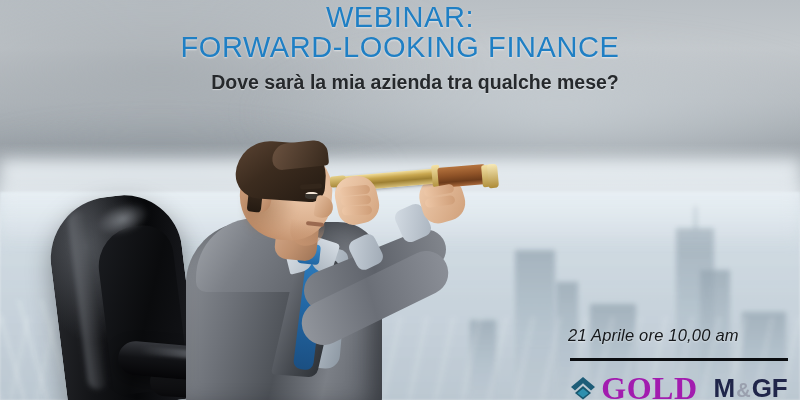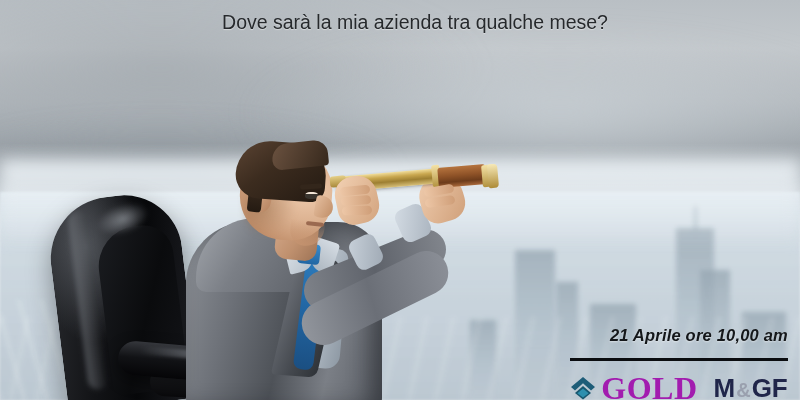--- a/index.html
+++ b/index.html
@@ -462,36 +462,36 @@
     letter-spacing: .6px;
     font-weight: 400;
     text-shadow: 0 1px 2px rgba(255,255,255,.55);
   }
   .headline .line2 { display: block; }
   .subhead {
     margin-top: 8px;
     color: #26292c;
     font-size: 19.5px;
     line-height: 1.30;
-    font-weight: 400;
+    font-weight: 700;
     text-shadow: 0 1px 1px rgba(255,255,255,.45);
     padding-left: 30px;
   }
   .subhead .l2 { display: block; }
 
   
   .date-line {
     position: absolute;
     right: 12px; top: 326px;
     width: 220px;
-    text-align: right;
+    text-align: left;
     color: #14171a;
     font-size: 16.5px;
     font-style: italic;
-    font-weight: 700;
+    font-weight: 400;
     letter-spacing: .2px;
     text-shadow: 0 1px 2px rgba(255,255,255,.5);
   }
   .rule {
     position: absolute;
     right: 12px; top: 358px;
     width: 218px; height: 3px;
     background: #0b0d10;
   }
   .logos {
@@ -604,20 +604,24 @@
 
     <div class="hand-near"></div>
     <div class="finger" style="left:340px; top:186px; transform:rotate(-6deg);"></div>
     <div class="finger" style="left:341px; top:196px; transform:rotate(-4deg);"></div>
     <div class="finger" style="left:342px; top:206px; transform:rotate(-2deg);"></div>
     <div class="finger" style="left:424px; top:186px; transform:rotate(-10deg);"></div>
     <div class="finger" style="left:425px; top:197px; transform:rotate(-8deg);"></div>
   </div>
 
   <div class="headline-wrap">
+    <div class="headline">
+      <span>WEBINAR:</span>
+      <span class="line2">FORWARD-LOOKING FINANCE</span>
+    </div>
     <div class="subhead">
       <span>Dove sarà la mia azienda tra qualche mese?</span>
     </div>
   </div>
 
   <div class="date-line">21 Aprile ore 10,00 am</div>
   <div class="rule"></div>
 
   <div class="logos">
     <div class="logo-gold">

